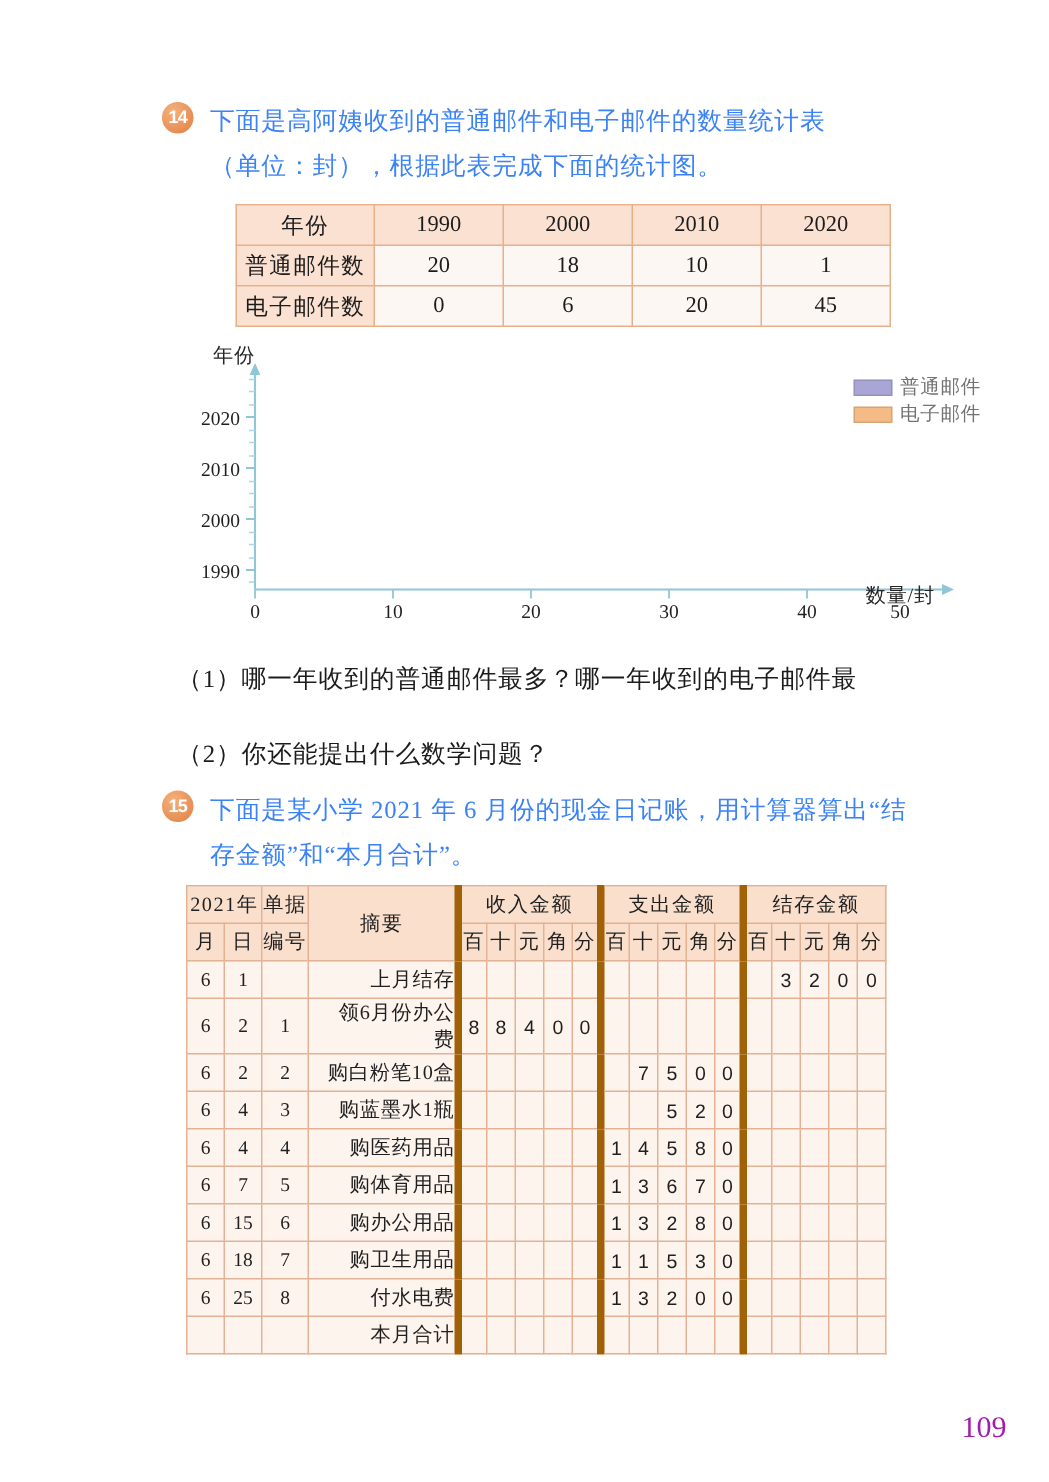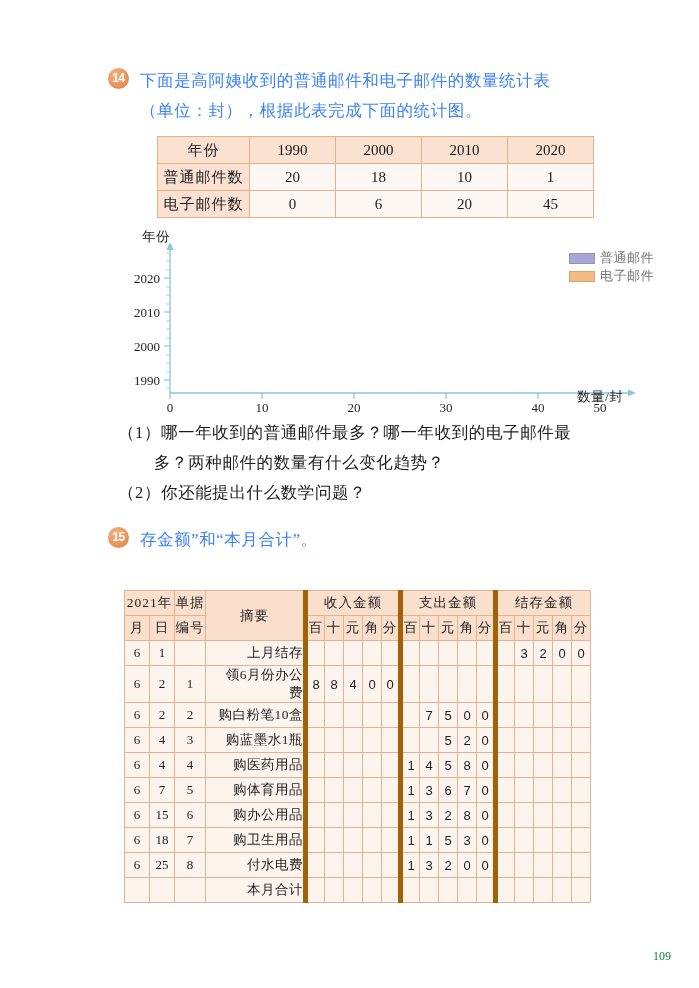--- a/index.html
+++ b/index.html
@@ -79,21 +79,21 @@
 
   .axis-title {
     position: absolute;
     font-size: 13.5px;
     letter-spacing: 0.5px;
     color: #242424;
   }
 
   
   .qlist { position: absolute; font-size: 16.5px; line-height: 30px; letter-spacing: 0.6px; }
-  .qlist .q { display: block; white-space: pre; }
+  .qlist .q { display: block; white-space: pre; margin-top: 20px; }
   .qlist .q.indent { padding-left: 36px; }
 
   
   .ledger {
     position: absolute;
     left: 124px; top: 590px;
     border-collapse: collapse;
     font-size: 13px;
     background: #fdf4ee;
     font-family: "Liberation Serif", serif;
@@ -115,22 +115,22 @@
   .ledger th.md { width: 25px; }
   .ledger th.num { width: 31px; }
   .ledger th.sum { width: 100px; }
   .ledger th.digit { width: 19px; }
   .ledger .grp { border-left: 5px solid #a16207; }
   .ledger tbody td.sum { background: #fdf4ee; text-align: right; }
 
   .pageno {
     position: absolute;
     right: 28px; bottom: 24px;
-    font-size: 12px;
-    color: #15803d;
+    font-size: 20px;
+    color: #a21caf;
     font-family: "Liberation Serif", serif;
   }
 </style>
 </head>
 <body>
 
 <div class="page">
 
   <div class="marker" style="left:108px; top:68px;">14</div>
 
@@ -231,27 +231,27 @@
         <span class="swatch" id="sw1" style="background: rgb(245, 187, 135);"></span>
         <span class="legend-label">电子邮件</span>
       </div>
     </div>
 
     <div class="axis-title" style="left:447px; top:160px;text-align:center;">数量/封</div>
   </div>
 
   <div class="qlist" style="left:118px; top:418px; width:560px;">
     <span class="q">（1）哪一年收到的普通邮件最多？哪一年收到的电子邮件最</span>
-    <span class="q indent">多？两种邮件的数量有什么变化趋势？</span>
     <span class="q">（2）你还能提出什么数学问题？</span>
   </div>
 
   <div class="marker" style="left:108px; top:527px;">15</div>
 
   <div class="stem" style="left:140px; top:525px;">
+    <span class="ln">下面是某小学 2021 年 6 月份的现金日记账，用计算器算出“结</span>
     <span class="ln">存金额”和“本月合计”。</span>
   </div>
 
   <table class="ledger">
     <thead>
       <tr>
         <th class="md" colspan="2">2021年</th>
         <th class="num">单据</th>
         <th class="sum" rowspan="2">摘要</th>
         <th class="grp" colspan="5">收入金额</th>

